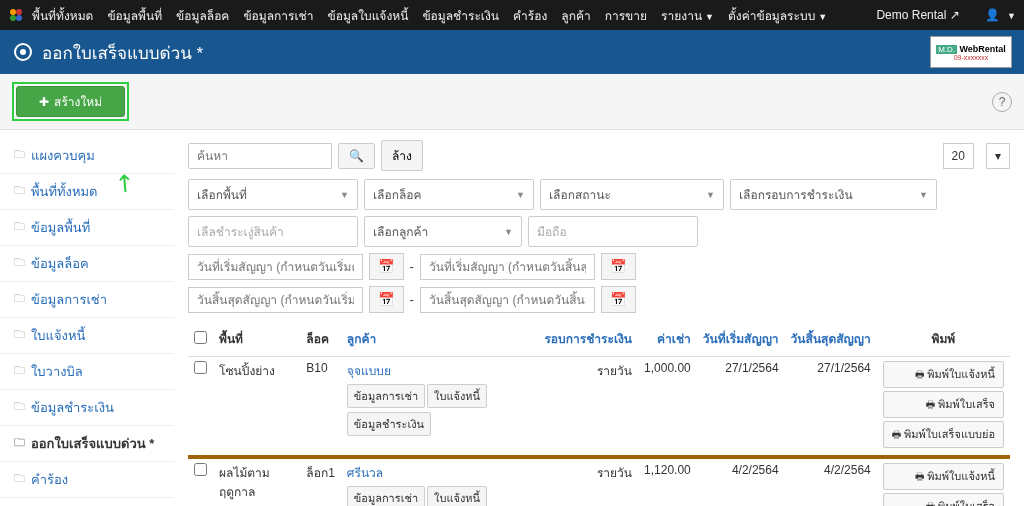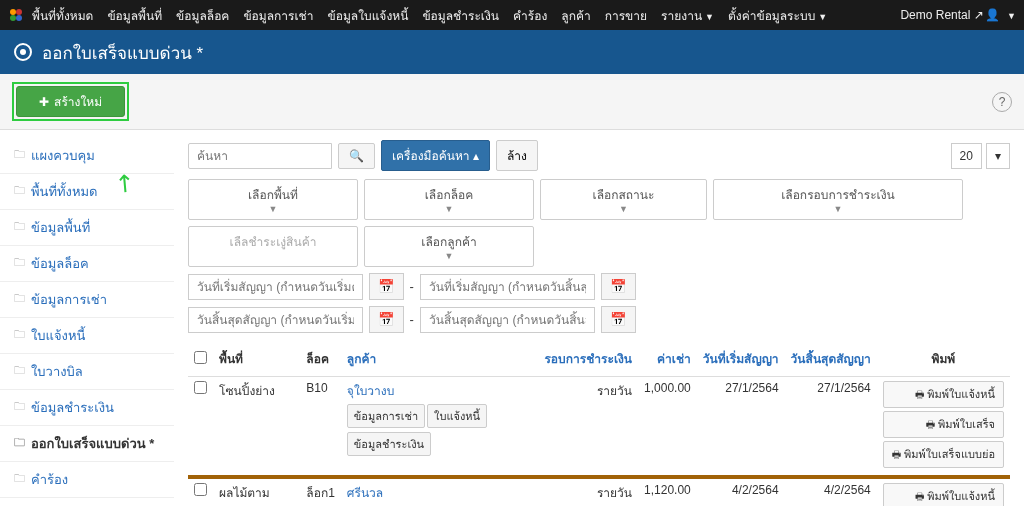--- a/index.html
+++ b/index.html
@@ -2,21 +2,21 @@
 <html><head>
 <meta charset="utf-8">
 <style>
 * { box-sizing: border-box; margin: 0; padding: 0; }
 body { font-family: Tahoma, Arial, sans-serif; font-size: 13px; color: #333; background: #fff; }
 .topbar { background: #1a1a1a; height: 30px; display: flex; align-items: center; padding: 0 8px; color: #eee; font-size: 12px; }
 .topbar .joomla-icon { width: 16px; height: 16px; margin-right: 8px; display:flex; align-items:center; justify-content:center; }
 .topbar .menu { display: flex; gap: 14px; flex: 1; }
 .topbar .menu-item { cursor: pointer; white-space: nowrap; }
 .topbar .menu-item .caret { font-size: 9px; margin-left: 3px; }
-.topbar .right { display:flex; gap:2px; align-items:center; }
+.topbar .right { display:flex; gap:26px; align-items:center; }
 .header { background: #17568e; color: #fff; height: 44px; display: flex; align-items: center; padding: 0 14px; position: relative; }
 .header .radio-icon { width: 18px; height: 18px; border: 2px solid #fff; border-radius: 50%; display:flex; align-items:center; justify-content:center; margin-right: 10px; }
 .header .radio-icon::after { content:''; width:6px; height:6px; background:#fff; border-radius:50%; }
 .header h1 { font-size: 17px; font-weight: normal; }
 .header .logo { position:absolute; right:12px; top:6px; width:82px; height:32px; background:#fff; border:1px solid #999; font-size:9px; display:flex; flex-direction:column; align-items:center; justify-content:center; color:#000;}
 .header .logo .md { background:#4a8; color:#fff; padding:0 2px; font-size:8px;}
 .toolbar { background:#f5f5f5; border-bottom:1px solid #ddd; padding:8px 12px; display:flex; align-items:center;}
 .btn-new { background:#46a546; color:#fff; border:1px solid #3d943d; padding:5px 22px; border-radius:3px; font-size:12px; cursor:pointer; display:flex; align-items:center; gap:5px;}
 .highlight-box { border:2px solid #2ecc40; padding:2px; display:inline-block;}
 .arrow-annot { position:absolute; left:115px; top:95px; color:#2ecc40; font-size:24px; transform:rotate(40deg);}
@@ -25,33 +25,33 @@
 .sidebar { width:174px; padding:8px 0; }
 .sidebar .nav-item { padding:7px 14px; color:#2a6ebb; cursor:pointer; border-bottom:1px solid #eee; font-size:13px; display:flex; align-items:center; gap:6px;}
 .sidebar .nav-item.active { background:#fff; font-weight:bold; color:#333;}
 .sidebar .folder-icon { font-size:11px; color:#999;}
 .content { flex:1; padding:10px 14px; }
 .search-row { display:flex; gap:6px; margin-bottom:8px; align-items:center;}
 .search-input { border:1px solid #ccc; padding:5px 8px; width:144px; border-radius:2px 0 0 2px; font-size:12px; color:#888;}
 .btn { border:1px solid #ccc; background:#f5f5f5; padding:5px 10px; cursor:pointer; font-size:12px; border-radius:2px;}
 .btn-primary { background:#3071a9; color:#fff; border-color:#285e8e;}
 .filters { display:flex; gap:6px; margin-bottom:6px; flex-wrap:wrap;}
-.filter-sel { border:1px solid #ccc; padding:5px 8px; font-size:12px; color:#555; background:#fff; display:flex; align-items:center; justify-content:space-between; border-radius:2px; cursor:pointer;flex-direction:column;}
+.filter-sel { border:1px solid #ccc; padding:5px 8px; font-size:12px; color:#555; background:#fff; display:flex; align-items:center; justify-content:space-between; border-radius:2px; cursor:pointer;}
 .filter-sel .caret { font-size:9px; color:#888;}
 .date-row { display:flex; gap:6px; margin-bottom:6px; align-items:center;}
 .date-input { border:1px solid #ccc; padding:5px 8px; width:175px; font-size:12px; color:#aaa;}
 .cal-btn { border:1px solid #ccc; background:#f5f5f5; padding:5px 8px; cursor:pointer;}
 table.data { width:100%; border-collapse:collapse; margin-top:8px;}
 table.data th { text-align:left; padding:8px 6px; border-bottom:1px solid #ddd; font-size:12px; color:#2a6ebb; font-weight:bold; white-space:nowrap;}
 table.data th.plain { color:#333;}
 table.data td { padding:4px 6px; border-bottom:4px solid #a16207; vertical-align:top; font-size:12px;}
 .tag { display:inline-block; border:1px solid #ccc; background:#f5f5f5; padding:2px 6px; font-size:11px; border-radius:2px; margin-right:2px; margin-top:4px; cursor:pointer;}
 .action-btn { display:block; border:1px solid #ccc; background:#f8f8f8; padding:3px 8px; font-size:11px; border-radius:2px; margin-bottom:3px; white-space:nowrap; cursor:pointer; text-align:right;}
 .action-btn::before { content:'🖶 '; font-size:10px;}
-.pager { margin-left:auto; display:flex; gap:4px;align-items:flex-end;}
+.pager { margin-left:auto; display:flex; gap:12px;align-items:flex-end;}
 .pager .sel { border:1px solid #ccc; padding:5px 8px; font-size:12px;}
 </style>
 </head>
 <body>
 
 <div class="topbar">
   <span class="joomla-icon">
     <svg width="14" height="14" viewBox="0 0 14 14">
         <circle cx="4" cy="4" r="3" fill="#f90"></circle>
         <circle cx="10" cy="4" r="3" fill="#c33"></circle>
@@ -74,20 +74,24 @@
     </div>
   <div class="right">
     <span class="menu-item"><span>Demo Rental</span> ↗</span>
     <span class="menu-item">👤 <span class="caret">▼</span></span>
   </div>
 </div>
 
 <div class="header">
   <span class="radio-icon"></span>
   <h1>ออกใบเสร็จแบบด่วน *</h1>
+  <div class="logo">
+    <div><span class="md">M.D.</span> <b>WebRental</b></div>
+    <div style="color:#c33;font-size:7px">09-xxxxxxx</div>
+  </div>
 </div>
 
 <div class="toolbar" style="position:relative;">
   <span class="highlight-box">
     <button class="btn-new">
       <span>✚</span>
       <span>สร้างใหม่</span>
     </button>
   </span>
   <span class="arrow-annot">↖</span>
@@ -138,53 +142,55 @@
       </div>
       <div class="nav-item">
         <span>ลูกค้า</span>
       </div>
     </div>
 
   <div class="content">
     <div class="search-row">
       <input class="search-input" placeholder="ค้นหา" style="">
       <button class="btn"><span>🔍</span></button>
-      <button class="btn btn-primary"><span>เครื่องมือค้นหา</span> ▴</button>
       <button class="btn">ล้าง</button>
       <div class="pager">
         <span class="sel">20</span>
         <span class="sel">▾</span>
       </div>
     </div>
 
     <div class="filters">
       <div class="filter-sel" style="width:170px">
           <span>เลือกพื้นที่</span>
           <span class="caret">▼</span>
         </div>
       <div class="filter-sel" style="width:170px">
           <span>เลือกล็อค</span>
           <span class="caret">▼</span>
         </div>
-      <div class="filter-sel" style="width:167px">
+      <div class="filter-sel" style="width:184px">
           <span>เลือกสถานะ</span>
           <span class="caret">▼</span>
         </div>
-      <div class="filter-sel" style="width:250px">
+      <div class="filter-sel" style="width:207px">
           <span>เลือกรอบการชำระเงิน</span>
           <span class="caret">▼</span>
         </div>
     </div>
     <div class="filters">
       <div class="filter-sel" style="width:170px;color:#aaa">
           <span>เลืลชำระเงู่สินค้า</span>
         </div>
-      <div class="filter-sel" style="width:170px">
+      <div class="filter-sel" style="width:158px">
           <span>เลือกลูกค้า</span>
           <span class="caret">▼</span>
+        </div>
+      <div class="filter-sel" style="width:170px;color:#aaa">
+          <span>มือถือ</span>
         </div>
     </div>
     <div class="date-row">
       <input class="date-input" placeholder="วันที่เริ่มสัญญา (กำหนดวันเริ่มต้น)" style="">
       <button class="cal-btn">📅</button>
       <span>-</span>
       <input class="date-input" placeholder="วันที่เริ่มสัญญา (กำหนดวันสิ้นสุด)" style="">
       <button class="cal-btn">📅</button>
     </div>
     <div class="date-row">
@@ -207,21 +213,21 @@
         <th style="">วันที่เริ่มสัญญา</th>
         <th style="text-align:left">วันสิ้นสุดสัญญา</th>
         <th class="plain" style="text-align:center">พิมพ์</th>
       </tr>
         </thead>
       <tbody id="tbody">
           <tr>
             <td><input type="checkbox" style=""></td>
             <td>โซนปิ้งย่าง</td>
             <td>B10</td>
-            <td><span style="color:#2a6ebb">จุใบวางบ</span><br><span class="tag">ข้อมูลการเช่า</span><span class="tag">ใบแจ้งหนี้</span><span class="tag">ข้อมูลชำระเงิน</span></td>
+            <td><span style="color:#2a6ebb">จุจแบบย</span><br><span class="tag">ข้อมูลการเช่า</span><span class="tag">ใบแจ้งหนี้</span><span class="tag">ข้อมูลชำระเงิน</span></td>
             <td style="text-align:right">รายวัน</td>
             <td style="text-align:right">1,000.00</td>
             <td style="text-align:right">27/1/2564</td>
             <td style="text-align:right">27/1/2564</td>
             <td style="width:120px">
               <span class="action-btn">พิมพ์ใบแจ้งหนี้</span>
               <span class="action-btn">พิมพ์ใบเสร็จ</span>
               <span class="action-btn">พิมพ์ใบเสร็จแบบย่อ</span>
             </td>
           </tr>

